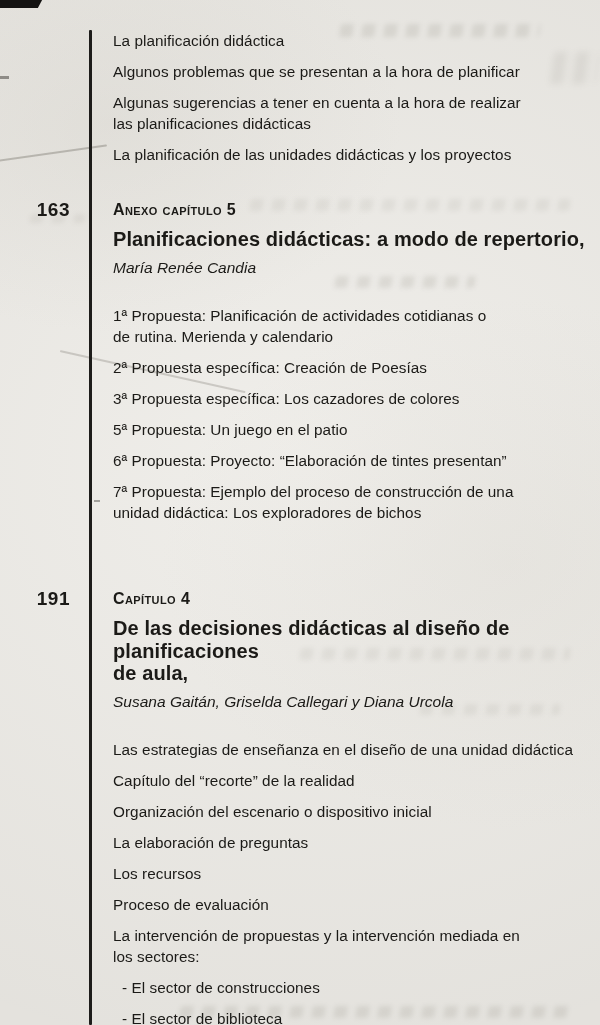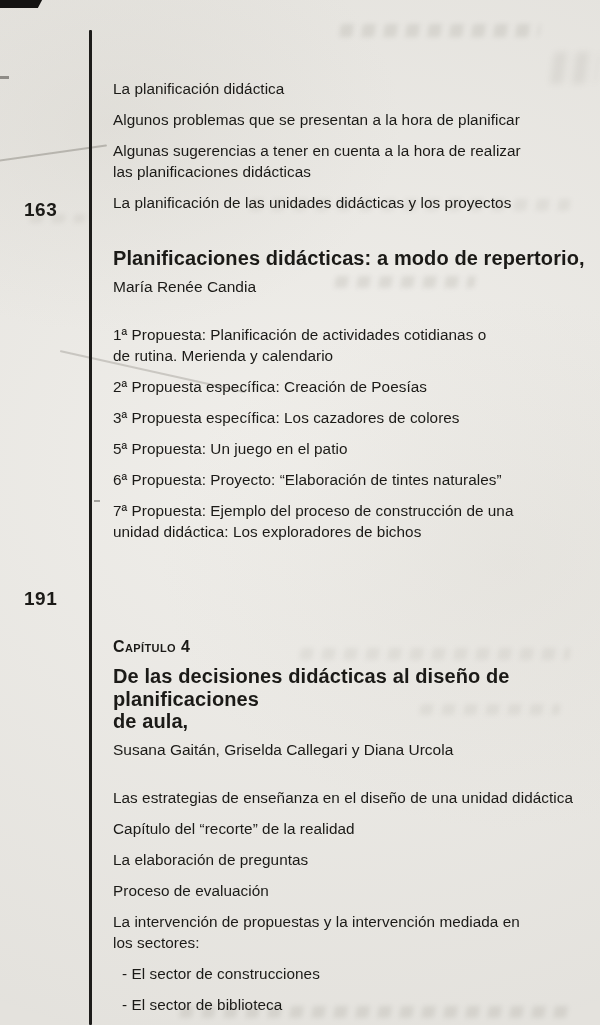--- a/index.html
+++ b/index.html
@@ -27,35 +27,35 @@
     background:#141312; transform:skewX(-28deg);
   }
   .edge-dash{ position:absolute; background:#4a4742; }
 
   .section{ position:absolute; left:0; right:0; }
   .sec0{ top:30px; }
   .sec1{ top:199px; }
   .sec2{ top:588px; }
 
   .pagenum{
-    position:absolute; left:24px; top:0; width:46px; text-align:left;
+    position:absolute; left:24px; top:0; width:46px; text-align:right;
     font-weight:bold; font-size:19px; line-height:22px; letter-spacing:.5px;
   }
-  .sbody{ margin-left:113px; margin-right:8px;margin-top:48px; }
+  .sbody{ margin-left:113px; margin-right:8px; }
 
   .kicker{
     font-variant:small-caps; font-weight:bold; font-size:16px;
     line-height:22px; letter-spacing:.4px;
   }
   .title{
     font-weight:bold; font-size:20px; line-height:22.5px;
     margin-top:7px; white-space:pre-line; letter-spacing:.1px;
   }
   .author{
-    font-size:15.5px; line-height:22px; margin-top:6px;
+    font-style:italic; font-size:15.5px; line-height:22px; margin-top:6px;
   }
   .items{ margin-top:26px; }
   .sec0 .items{ margin-top:0; }
   .toc-item{
     font-size:15.3px; line-height:21px; margin-bottom:10px;
     white-space:pre-line; letter-spacing:.05px;
   }
   .toc-item.indent{ margin-left:9px; }
   .it{ }
 
@@ -107,46 +107,49 @@
         <div class="toc-item"><span>Algunas sugerencias a tener en cuenta a la hora de realizar
 las planificaciones didácticas</span></div>
         <div class="toc-item"><span>La planificación de las unidades didácticas y los proyectos</span></div>
       </div>
   </div>
 </section>
 
 <section class="section sec1">
   <div class="pagenum">163</div>
   <div class="sbody">
+    <div class="kicker">Anexo capítulo 5</div>
     <div class="title">Planificaciones didácticas: a modo de repertorio,</div>
     <div class="author">María Renée Candia</div>
     <div class="items">
         <div class="toc-item"><span>1ª Propuesta: Planificación de actividades cotidianas o
 de rutina. </span><span class="it">Merienda y calendario</span></div>
         <div class="toc-item"><span>2ª Propuesta específica: </span><span class="it">Creación de Poesías</span></div>
         <div class="toc-item"><span>3ª Propuesta específica: </span><span class="it">Los cazadores de colores</span></div>
         <div class="toc-item"><span>5ª Propuesta: </span><span class="it">Un juego en el patio</span></div>
-        <div class="toc-item"><span>6ª Propuesta: Proyecto: “Elaboración de tintes naturales”</span></div>
+        <div class="toc-item"><span>6ª Propuesta: Proyecto: “Elaboración de tintes presentan”</span></div>
         <div class="toc-item"><span>7ª Propuesta: Ejemplo del proceso de construcción de una
 unidad didáctica: </span><span class="it">Los exploradores de bichos</span></div>
       </div>
   </div>
 </section>
 
 <section class="section sec2">
   <div class="pagenum">191</div>
   <div class="sbody">
     <div class="kicker">Capítulo 4</div>
     <div class="title">De las decisiones didácticas al diseño de planificaciones
 de aula,</div>
     <div class="author">Susana Gaitán, Griselda Callegari y Diana Urcola</div>
     <div class="items">
         <div class="toc-item"><span>Las estrategias de enseñanza en el diseño de una unidad didáctica</span></div>
         <div class="toc-item"><span>Capítulo del “recorte” de la realidad</span></div>
+        <div class="toc-item"><span>Organización del escenario o dispositivo inicial</span></div>
         <div class="toc-item"><span>La elaboración de preguntas</span></div>
+        <div class="toc-item"><span>Los recursos</span></div>
         <div class="toc-item"><span>Proceso de evaluación</span></div>
         <div class="toc-item"><span>La intervención de propuestas y la intervención mediada en
 los sectores:</span></div>
         <div class="toc-item indent"><span>- El sector de construcciones</span></div>
         <div class="toc-item indent"><span>- El sector de biblioteca</span></div>
       </div>
   </div>
 </section>
 
 </body></html>

